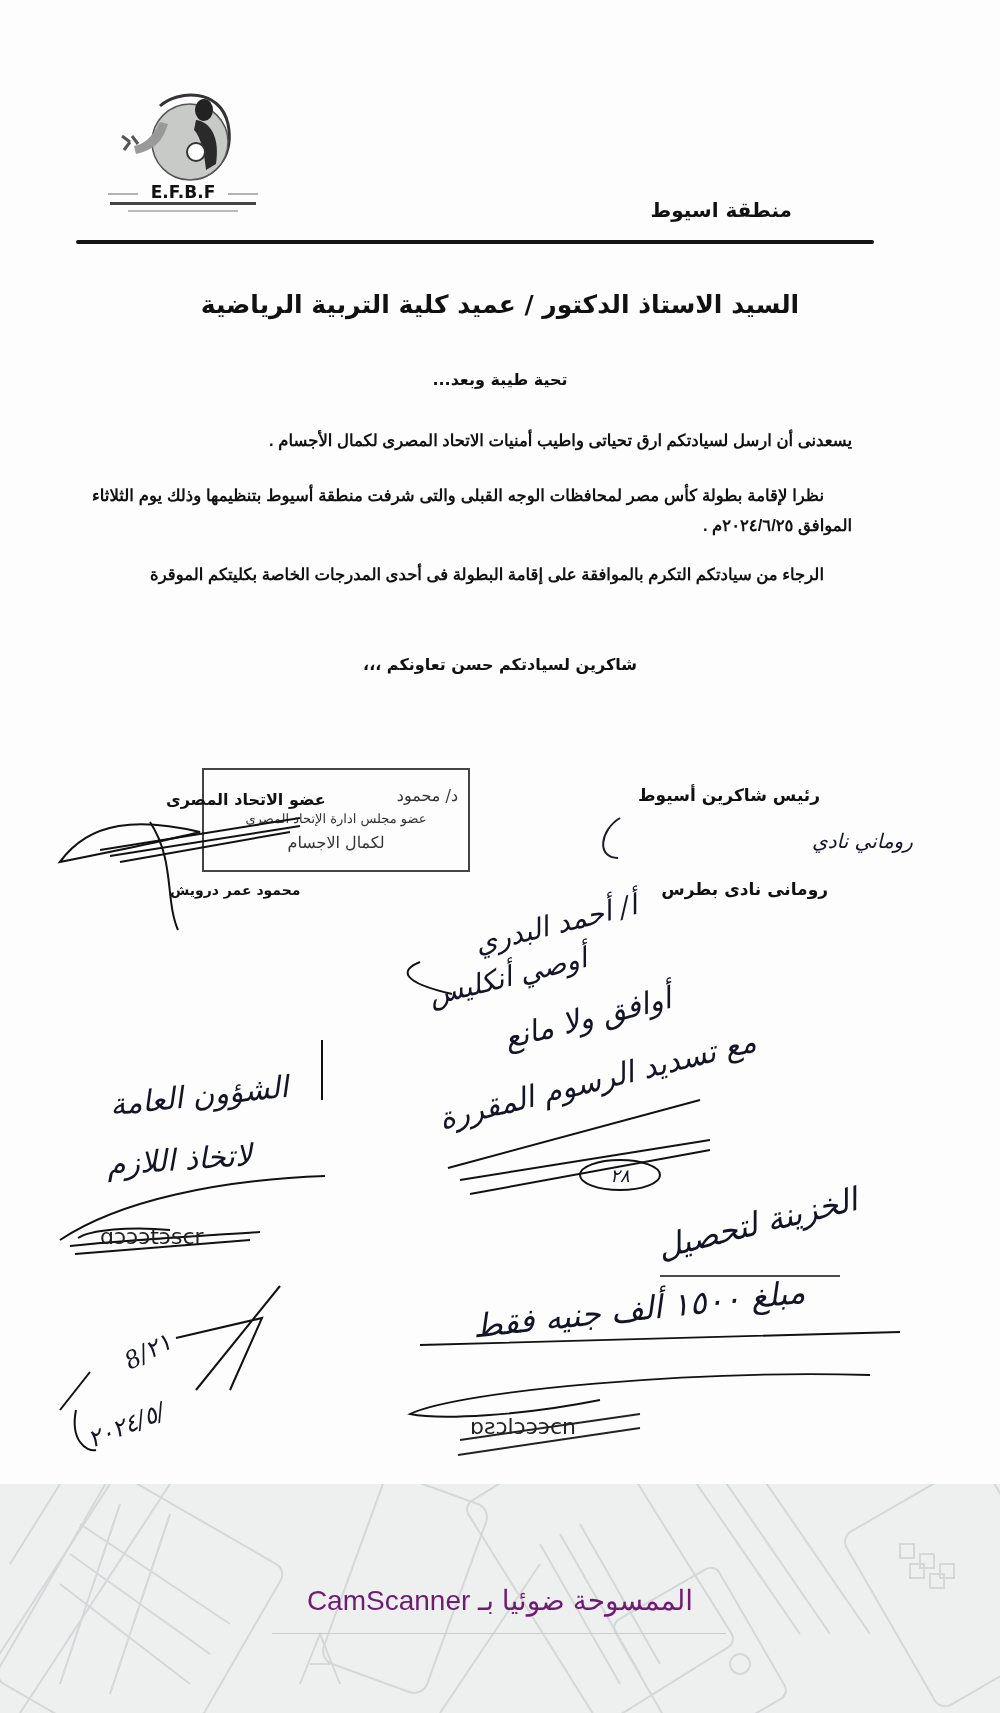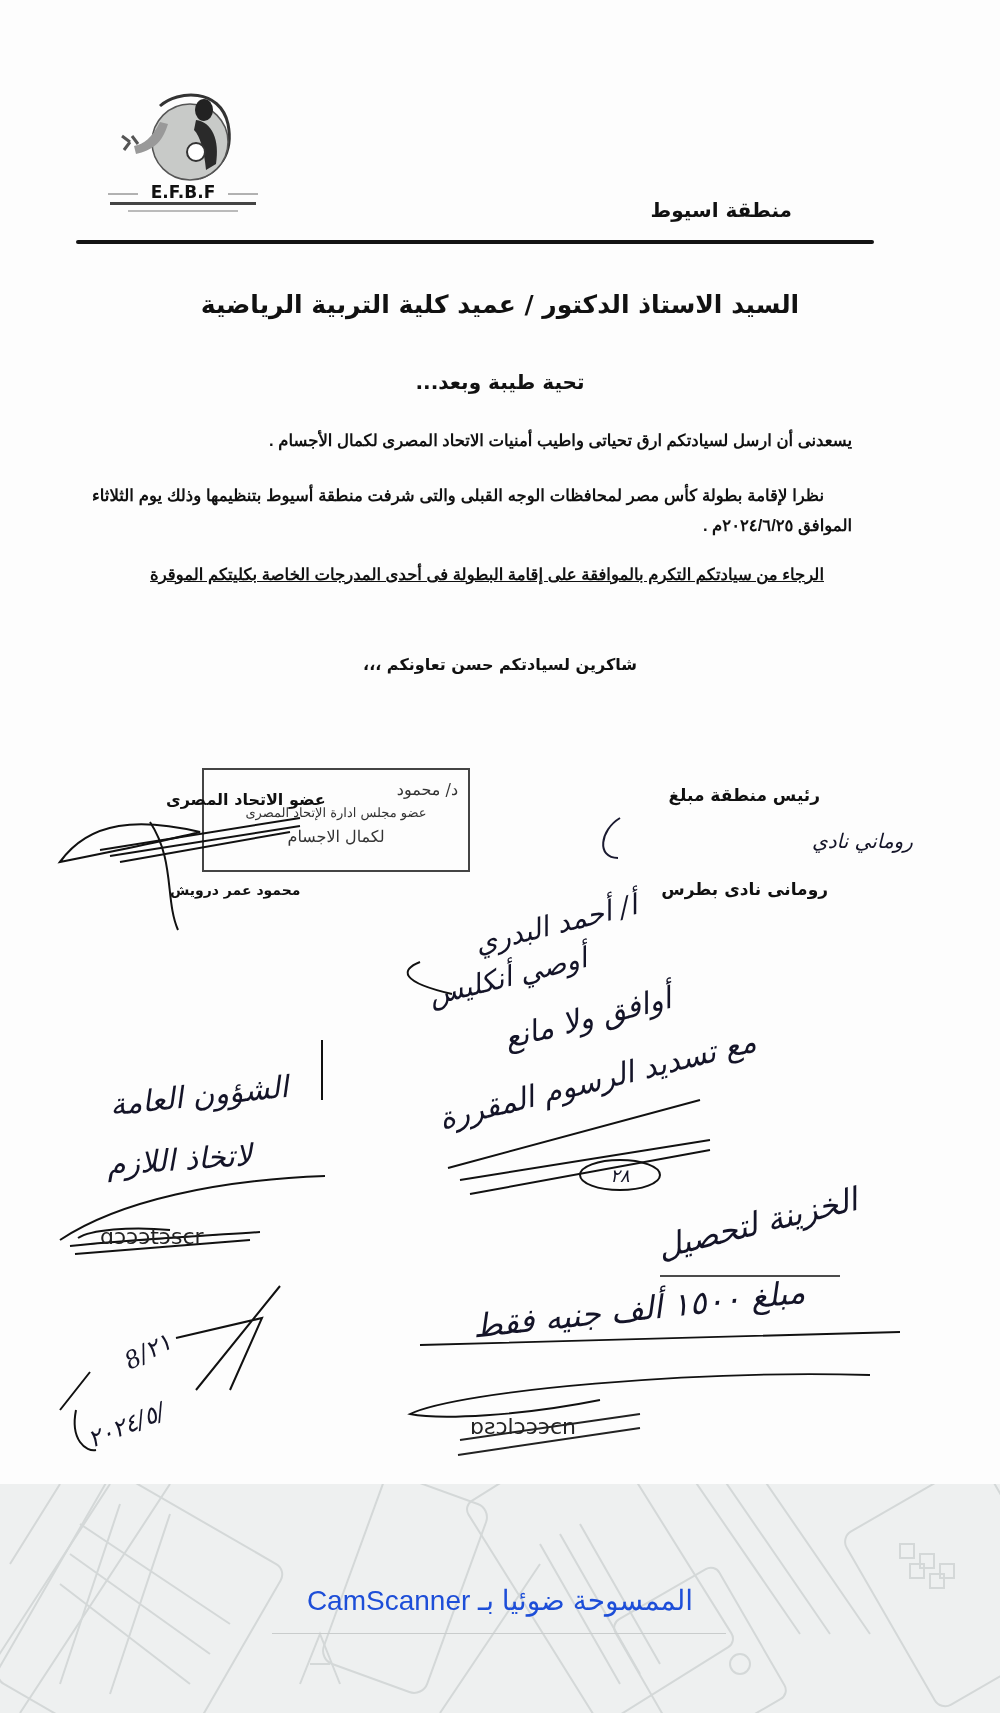--- a/index.html
+++ b/index.html
@@ -8,49 +8,49 @@
 
   .page { position: absolute; left: 0; top: 0; width: 1000px; height: 1484px; background: #fdfdfd; }
 
   
   .logo { position: absolute; left: 108px; top: 84px; width: 150px; height: 140px; }
   .logo svg { width: 150px; height: 140px; }
   .org-name { position: absolute; right: 152px; top: 130px; direction: rtl; font-family: "DejaVu Sans", sans-serif; font-weight: bold; font-size: 20px; letter-spacing: -0.5px; }
   .region-name { position: absolute; right: 208px; top: 198px; direction: rtl; font-weight: bold; font-size: 20px; }
   .header-rule { position: absolute; left: 76px; top: 240px; width: 798px; height: 4px; background: #141414; border-radius: 2px; }
   .title { position: absolute; left: 0; width: 100%; top: 290px; text-align: center; font-weight: bold; font-size: 25px; direction: rtl; font-family: "DejaVu Sans", sans-serif; }
-  .greeting { position: absolute; left: 0; width: 100%; top: 370px; text-align: center; font-weight: bold; font-size: 20px; direction: rtl; }
+  .greeting { position: absolute; left: 0; width: 100%; top: 370px; text-align: center; font-weight: bold; font-size: 16px; direction: rtl; }
 
   .para { position: absolute; right: 148px; direction: rtl; font-family: "Liberation Sans", sans-serif; font-weight: bold; font-size: 16.5px; line-height: 30px; text-align: justify; }
   .p1 { top: 425px; width: 720px; }
   .p2 { top: 480px; width: 760px; right: 148px; text-indent: 28px; }
-  .p3 { top: 559px; width: 760px; right: 148px; text-indent: 28px; text-decoration: underline; }
+  .p3 { top: 559px; width: 760px; right: 148px; text-indent: 28px; }
 
   .closing { position: absolute; left: 0; width: 100%; text-align: center; font-weight: bold; font-size: 16px; direction: rtl; }
   .c1 { top: 655px; }
   .c2 { top: 725px; }
 
   
   .sig-right-title { position: absolute; right: 180px; top: 785px; direction: rtl; font-weight: bold; font-size: 17px; }
   .sig-right-name { position: absolute; right: 172px; top: 879px; direction: rtl; font-weight: bold; font-size: 17px; }
   .sig-left-title { position: absolute; left: 166px; top: 790px; direction: rtl; font-weight: bold; font-size: 16px; }
   .sig-left-name { position: absolute; left: 170px; top: 882px; direction: rtl; font-weight: bold; font-size: 14px; }
 
-  .stamp { position: absolute; left: 202px; top: 768px; width: 268px; height: 104px; border: 2px solid #444; background: rgba(255,255,255,0.15); direction: rtl; font-family: "DejaVu Serif", serif; color: #333; padding: 10px 10px; }
+  .stamp { position: absolute; left: 202px; top: 768px; width: 268px; height: 104px; border: 2px solid #444; background: rgba(255,255,255,0.15); direction: rtl; font-family: "DejaVu Serif", serif; color: #333; padding: 16px 10px; }
   .stamp-line1 { font-size: 16px; text-align: right; }
   .stamp-line2 { font-size: 13px; text-align: center; margin-top: 6px; }
   .stamp-line3 { font-size: 16px; text-align: center; margin-top: 7px; }
 
   .handwriting { position: absolute; left: 0; top: 0; width: 1000px; height: 1484px; pointer-events: none; }
   .hw-text { font-family: "DejaVu Serif", serif; font-style: italic; fill: #141428; }
 
   
   .footer { position: absolute; left: 0; top: 1484px; width: 1000px; height: 229px; background: #eef0f0; overflow: hidden; }
   .footer svg.pattern { position: absolute; left: 0; top: 0; width: 1000px; height: 229px; }
-  .footer-text { position: absolute; left: 0; width: 100%; top: 100px; text-align: center; font-family: "Liberation Sans", sans-serif; font-size: 28px; color: #1d4ed8; direction: rtl; }
+  .footer-text { position: absolute; left: 0; width: 100%; top: 100px; text-align: center; font-family: "Liberation Sans", sans-serif; font-size: 28px; color: #701a75; direction: rtl; }
   .footer-rule { position: absolute; left: 272px; top: 149px; width: 454px; height: 1px; background: #c9cccc; }
 </style>
 </head>
 <body>
 
 <div class="page">
 
   <div class="logo">
     <svg viewBox="0 0 150 140">
       <path d="M52 22 C 70 6, 112 4, 120 40 C 126 70, 110 88, 92 94" fill="none" stroke="#333" stroke-width="3"></path>
@@ -73,21 +73,21 @@
 
   <div class="title">السيد الاستاذ الدكتور / عميد كلية التربية الرياضية</div>
   <div class="greeting">تحية طيبة وبعد...</div>
 
   <div class="para p1">يسعدنى أن ارسل لسيادتكم ارق تحياتى واطيب أمنيات الاتحاد المصرى لكمال الأجسام .</div>
   <div class="para p2">نظرا لإقامة بطولة كأس مصر لمحافظات الوجه القبلى والتى شرفت منطقة أسيوط بتنظيمها وذلك يوم الثلاثاء الموافق ٢٠٢٤/٦/٢٥م .</div>
   <div class="para p3">الرجاء من سيادتكم التكرم بالموافقة على إقامة البطولة فى أحدى المدرجات الخاصة بكليتكم الموقرة</div>
 
   <div class="closing c1">شاكرين لسيادتكم حسن تعاونكم ،،،</div>
 
-  <div class="sig-right-title">رئيس منطقة مبلغ</div>
+  <div class="sig-right-title">رئيس شاكرين أسيوط</div>
   <div class="sig-right-name">رومانى نادى بطرس</div>
 
   <div class="stamp">
     <div class="stamp-line1">د/ محمود</div>
     <div class="stamp-line2">عضو مجلس ادارة الإتحاد المصرى</div>
     <div class="stamp-line3">لكمال الاجسام</div>
   </div>
   <div class="sig-left-title">عضو الاتحاد المصرى</div>
   <div class="sig-left-name">محمود عمر درويش</div>
 

